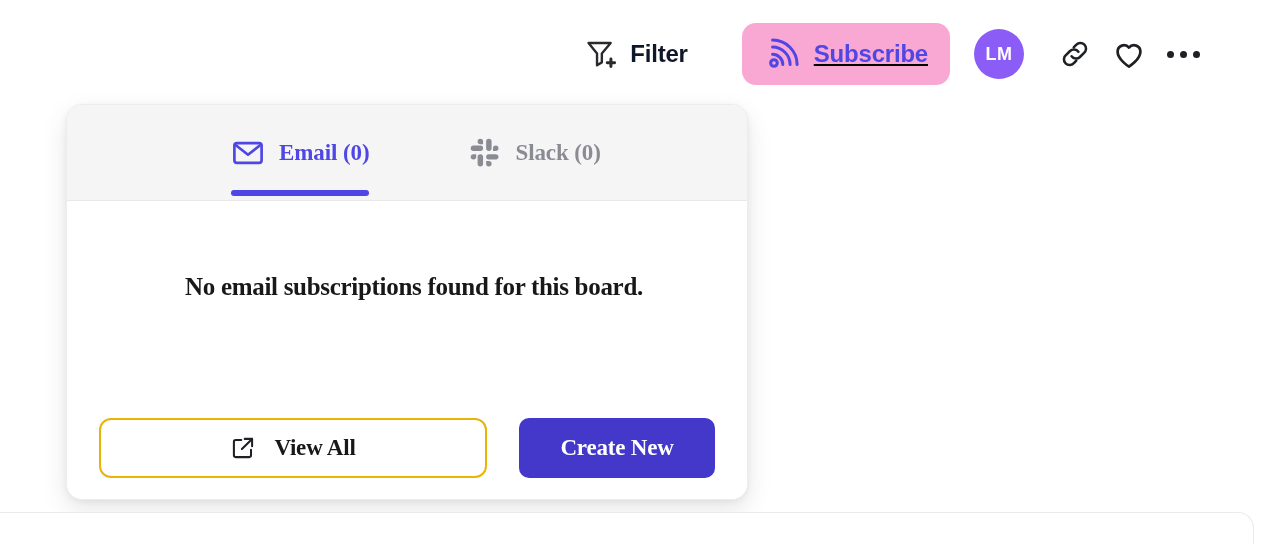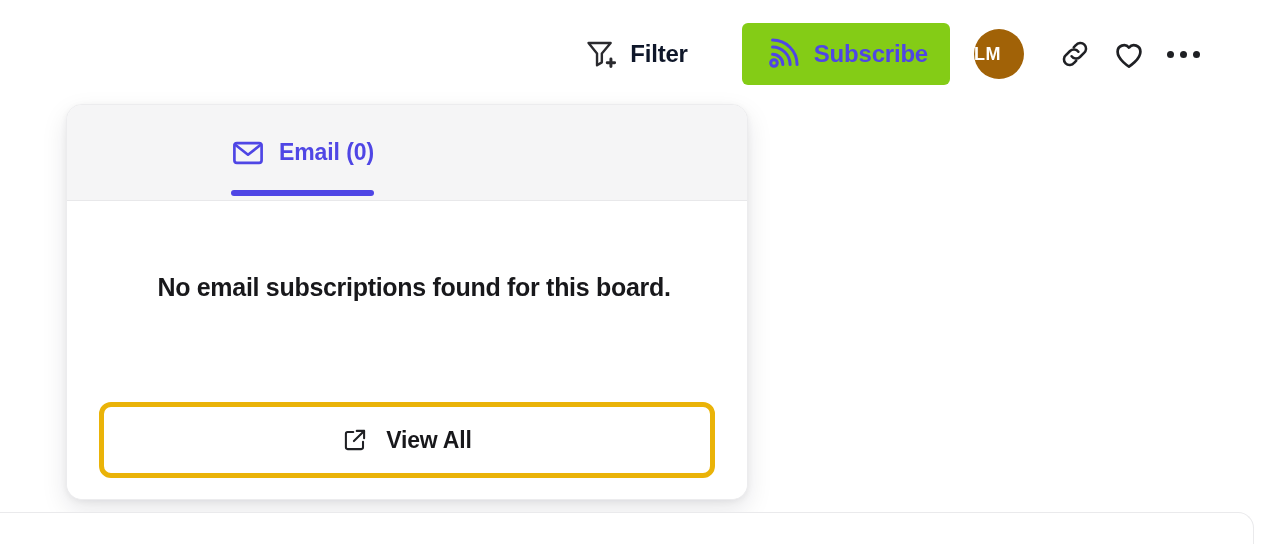--- a/index.html
+++ b/index.html
@@ -34,36 +34,37 @@
   }
   .tb-label {
     font-size: 24px;
     font-weight: 600;
     color: #0f172a;
     letter-spacing: -0.2px;
     white-space: nowrap;
   }
   #filter-btn { margin-right: 40px; }
   #subscribe-btn {
-    background: #84cc16;
+    background: #f9a8d4;
     padding: 0 22px;
     height: 62px;
-    border-radius: 6px;
+    border-radius: 14px;
     margin-right: 24px;
+    text-decoration: underline;
   }
   #subscribe-btn .tb-label { color: #4f46e5; }
 
   .avatar {
     width: 50px; height: 50px;
     border-radius: 50%;
-    background: #a16207;
+    background: #8b5cf6;
     color: #ffffff;
     display: flex;
     align-items: center;
-    justify-content: flex-start;
+    justify-content: center;
     font-size: 18px;
     font-weight: 600;
     letter-spacing: 0.5px;
     margin-right: 24px;
     cursor: pointer;
   }
   #share-btn { margin-right: 20px; }
   .icon-btn {
     width: 54px; height: 54px;
     display: flex;
@@ -80,20 +81,21 @@
   
   .panel {
     position: absolute;
     left: 66px; top: 104px;
     width: 682px; height: 396px;
     background: #ffffff;
     border-radius: 16px;
     border: 1px solid #ececee;
     box-shadow: 0 10px 26px rgba(20,20,40,0.10), 0 2px 6px rgba(20,20,40,0.06);
     overflow: hidden;
+    font-family: Liberation Serif, serif;
   }
   .panel-tabs {
     position: relative;
     height: 96px;
     background: #f5f5f6;
     border-bottom: 1px solid #e8e8ea;
     display: flex;
     align-items: center;
     padding-left: 164px;
     gap: 100px;
@@ -142,23 +144,23 @@
   .panel-actions {
     position: absolute;
     left: 32px; right: 32px;
     bottom: 22px;
     display: flex;
     align-items: center;
     gap: 32px;
   }
   .btn-secondary {
     flex: 1 1 auto;
-    height: 76px;
+    height: 60px;
     border-radius: 12px;
-    border: 5px solid #eab308;
+    border: 2px solid #eab308;
     background: #ffffff;
     display: flex;
     align-items: center;
     justify-content: center;
     gap: 18px;
     cursor: pointer;
   }
   .btn-secondary span {
     font-size: 23px;
     font-weight: 600;
@@ -264,36 +266,50 @@
         <span>
           <svg width="34" height="34" viewBox="0 0 24 24" fill="none" stroke="#4f46e5" stroke-width="1.9" stroke-linecap="round" stroke-linejoin="round">
             <rect x="2.4" y="5" width="19.2" height="14" rx="1.8"></rect>
             <path d="M2.8 6 12 13.2 21.2 6"></path>
           </svg>
         </span>
         <span class="tab-label">Email (0)</span>
         <span class="tab-underline"></span>
       </div>
 
+      <div class="tab inactive">
+        <span>
+          <svg width="32" height="32" viewBox="0 0 24 24" fill="#8b8b93">
+            <path d="M5.4 14.9a2.05 2.05 0 1 1-2.05-2.05H5.4zM6.45 14.9a2.05 2.05 0 0 1 4.1 0v5.15a2.05 2.05 0 1 1-4.1 0z"></path>
+            <path d="M8.5 5.4a2.05 2.05 0 1 1 2.05-2.05V5.4zM8.5 6.45a2.05 2.05 0 1 1 0 4.1H3.35a2.05 2.05 0 1 1 0-4.1z"></path>
+            <path d="M18 8.5a2.05 2.05 0 1 1 2.05 2.05H18zM16.95 8.5a2.05 2.05 0 1 1-4.1 0V3.35a2.05 2.05 0 1 1 4.1 0z"></path>
+            <path d="M14.9 18a2.05 2.05 0 1 1-2.05 2.05V18zM14.9 16.95a2.05 2.05 0 1 1 0-4.1h5.15a2.05 2.05 0 1 1 0 4.1z"></path>
+          </svg>
+        </span>
+        <span class="tab-label">Slack (0)</span>
+      </div>
     </div>
 
     <div class="panel-body">
       <div class="empty-msg">No email subscriptions found for this board.</div>
 
       <div class="panel-actions">
         <div class="btn-secondary">
           <span style="display:flex">
             <svg width="26" height="26" viewBox="0 0 24 24" fill="none" stroke="#1f2024" stroke-width="1.9" stroke-linecap="round" stroke-linejoin="round">
               <path d="M10.4 4.6H5.2A1.6 1.6 0 0 0 3.6 6.2v12.6a1.6 1.6 0 0 0 1.6 1.6h12.6a1.6 1.6 0 0 0 1.6-1.6v-5.2"></path>
               <path d="M13.6 3.6h6.8v6.8"></path>
               <path d="M20.4 3.6 11 13"></path>
             </svg>
           </span>
           <span>View All</span>
         </div>
 
+        <div class="btn-primary">
+          <span>Create New</span>
+        </div>
       </div>
     </div>
   </div>
 
   <div class="bottom-sheet"></div>
 
 </div>
 
 </body></html>

